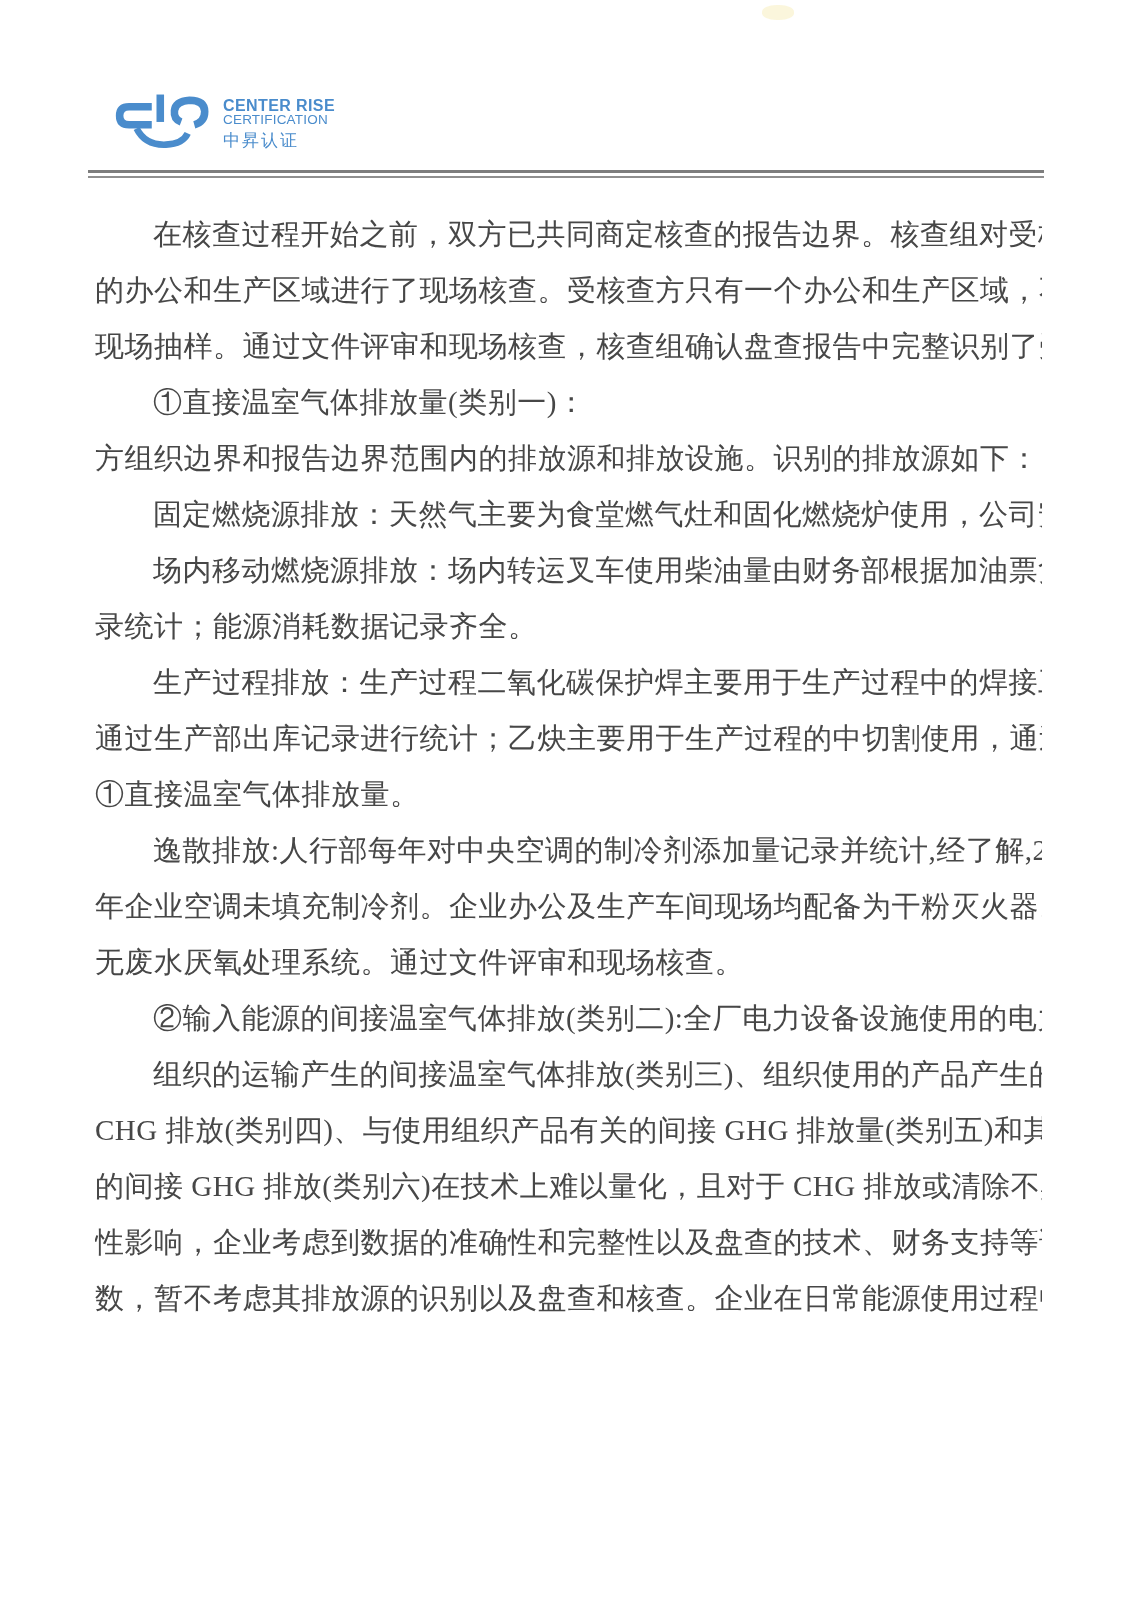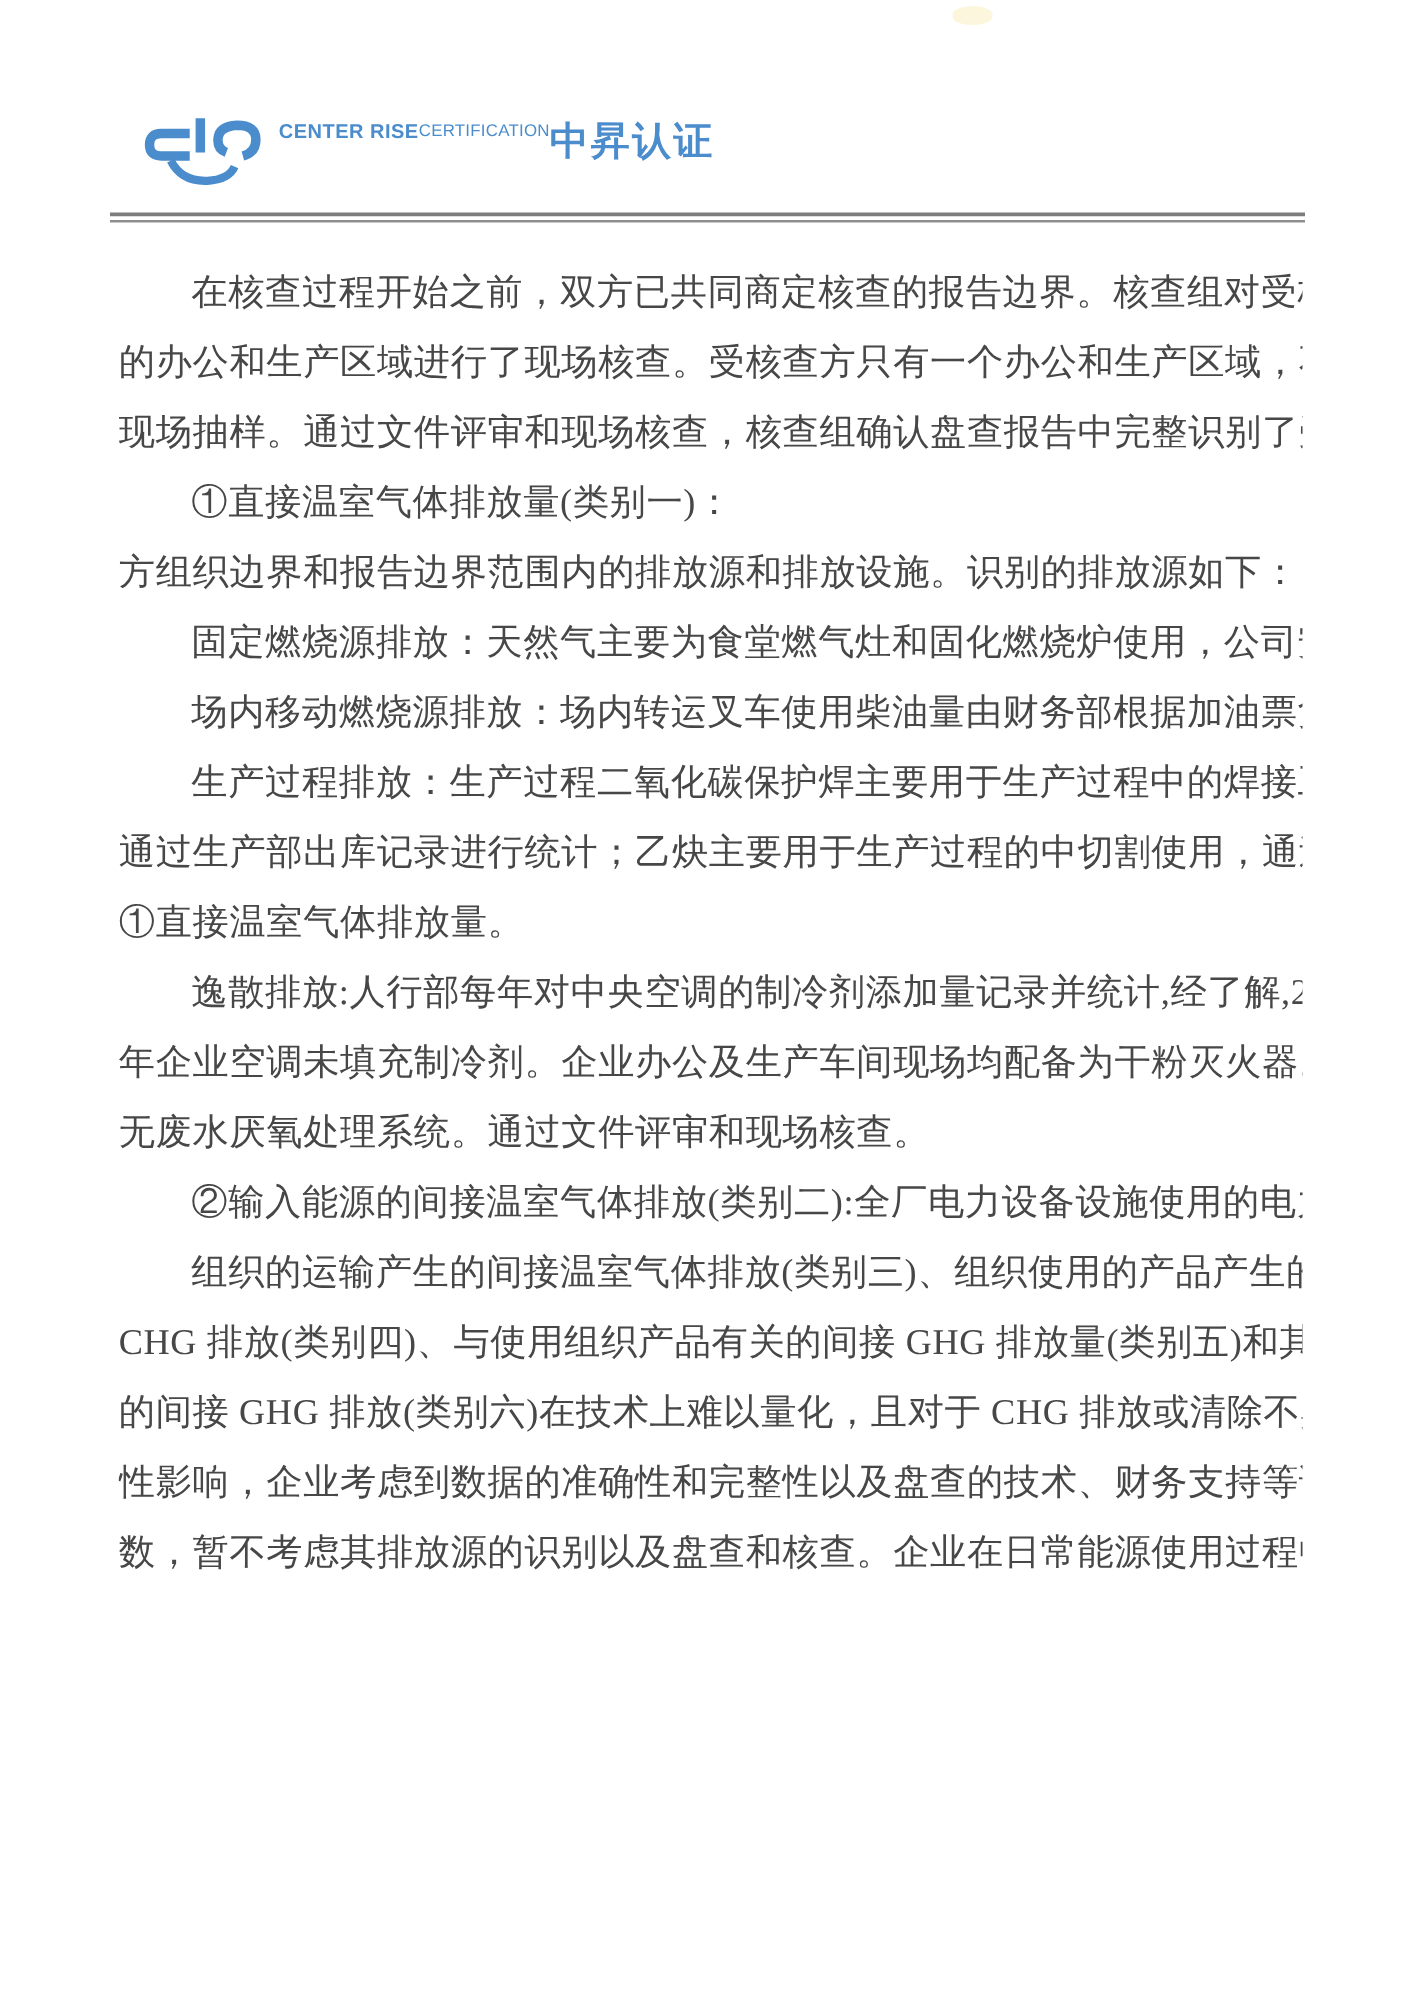--- a/index.html
+++ b/index.html
@@ -7,32 +7,32 @@
     width:1130px;height:1600px;position:relative;
     background:#ffffff;overflow:hidden;
     font-family:"Liberation Serif","DejaVu Serif",serif;
   }
   
   .logo{
     position:absolute;left:113px;top:90px;height:64px;
     display:flex;align-items:flex-start;gap:6px;
   }
   .logo-mark{width:104px;height:62px;display:block;}
-  .logo-text{display:flex;flex-direction:row;justify-content:flex-start;padding-top:8px;}
+  .logo-text{display:flex;flex-direction:column;justify-content:flex-start;padding-top:8px;}
   .logo-text .l1{
     font-family:"Liberation Sans","DejaVu Sans",sans-serif;
     font-weight:bold;font-size:16px;line-height:15px;letter-spacing:.4px;
   }
   .logo-text .l2{
     font-family:"Liberation Sans","DejaVu Sans",sans-serif;
     font-weight:normal;font-size:13.5px;line-height:13px;letter-spacing:.2px;
   }
   .logo-text .l3{
     font-family:"Liberation Sans","DejaVu Sans",sans-serif;
-    font-weight:bold;font-size:31px;line-height:28px;letter-spacing:2px;margin-top:1px;
+    font-weight:normal;font-size:17px;line-height:28px;letter-spacing:2px;margin-top:1px;
   }
   .header-divider{
     position:absolute;left:88px;top:170px;width:956px;height:3px;
     border-top:3px solid #7d7d7d;border-bottom:2px solid #8f8f8f;
   }
   .smudge{
     position:absolute;left:762px;top:5px;width:32px;height:15px;
     background:#fbf5d8;border-radius:45%;opacity:.9;
   }
   
@@ -74,20 +74,21 @@
 <div class="header-divider"></div>
 
 <div class="doc-body">
     <div class="text-line indent fill">在核查过程开始之前，双方已共同商定核查的报告边界。核查组对受核查方</div>
     <div class="text-line fill">的办公和生产区域进行了现场核查。受核查方只有一个办公和生产区域，不涉及</div>
     <div class="text-line fill">现场抽样。通过文件评审和现场核查，核查组确认盘查报告中完整识别了受核查</div>
     <div class="text-line indent">①直接温室气体排放量(类别一)：</div>
     <div class="text-line">方组织边界和报告边界范围内的排放源和排放设施。识别的排放源如下：</div>
     <div class="text-line indent fill">固定燃烧源排放：天然气主要为食堂燃气灶和固化燃烧炉使用，公司安装有</div>
     <div class="text-line indent fill">场内移动燃烧源排放：场内转运叉车使用柴油量由财务部根据加油票负责记</div>
+    <div class="text-line">录统计；能源消耗数据记录齐全。</div>
     <div class="text-line indent fill">生产过程排放：生产过程二氧化碳保护焊主要用于生产过程中的焊接工序，</div>
     <div class="text-line fill">通过生产部出库记录进行统计；乙炔主要用于生产过程的中切割使用，通过生产</div>
     <div class="text-line">①直接温室气体排放量。</div>
     <div class="text-line indent fill">逸散排放:人行部每年对中央空调的制冷剂添加量记录并统计,经了解,2024</div>
     <div class="text-line fill">年企业空调未填充制冷剂。企业办公及生产车间现场均配备为干粉灭火器。企业</div>
     <div class="text-line">无废水厌氧处理系统。通过文件评审和现场核查。</div>
     <div class="text-line indent fill">②输入能源的间接温室气体排放(类别二):全厂电力设备设施使用的电力，</div>
     <div class="text-line indent fill">组织的运输产生的间接温室气体排放(类别三)、组织使用的产品产生的间接</div>
     <div class="text-line fill">CHG 排放(类别四)、与使用组织产品有关的间接 GHG 排放量(类别五)和其它来源</div>
     <div class="text-line fill">的间接 GHG 排放(类别六)在技术上难以量化，且对于 CHG 排放或清除不具有实质</div>

